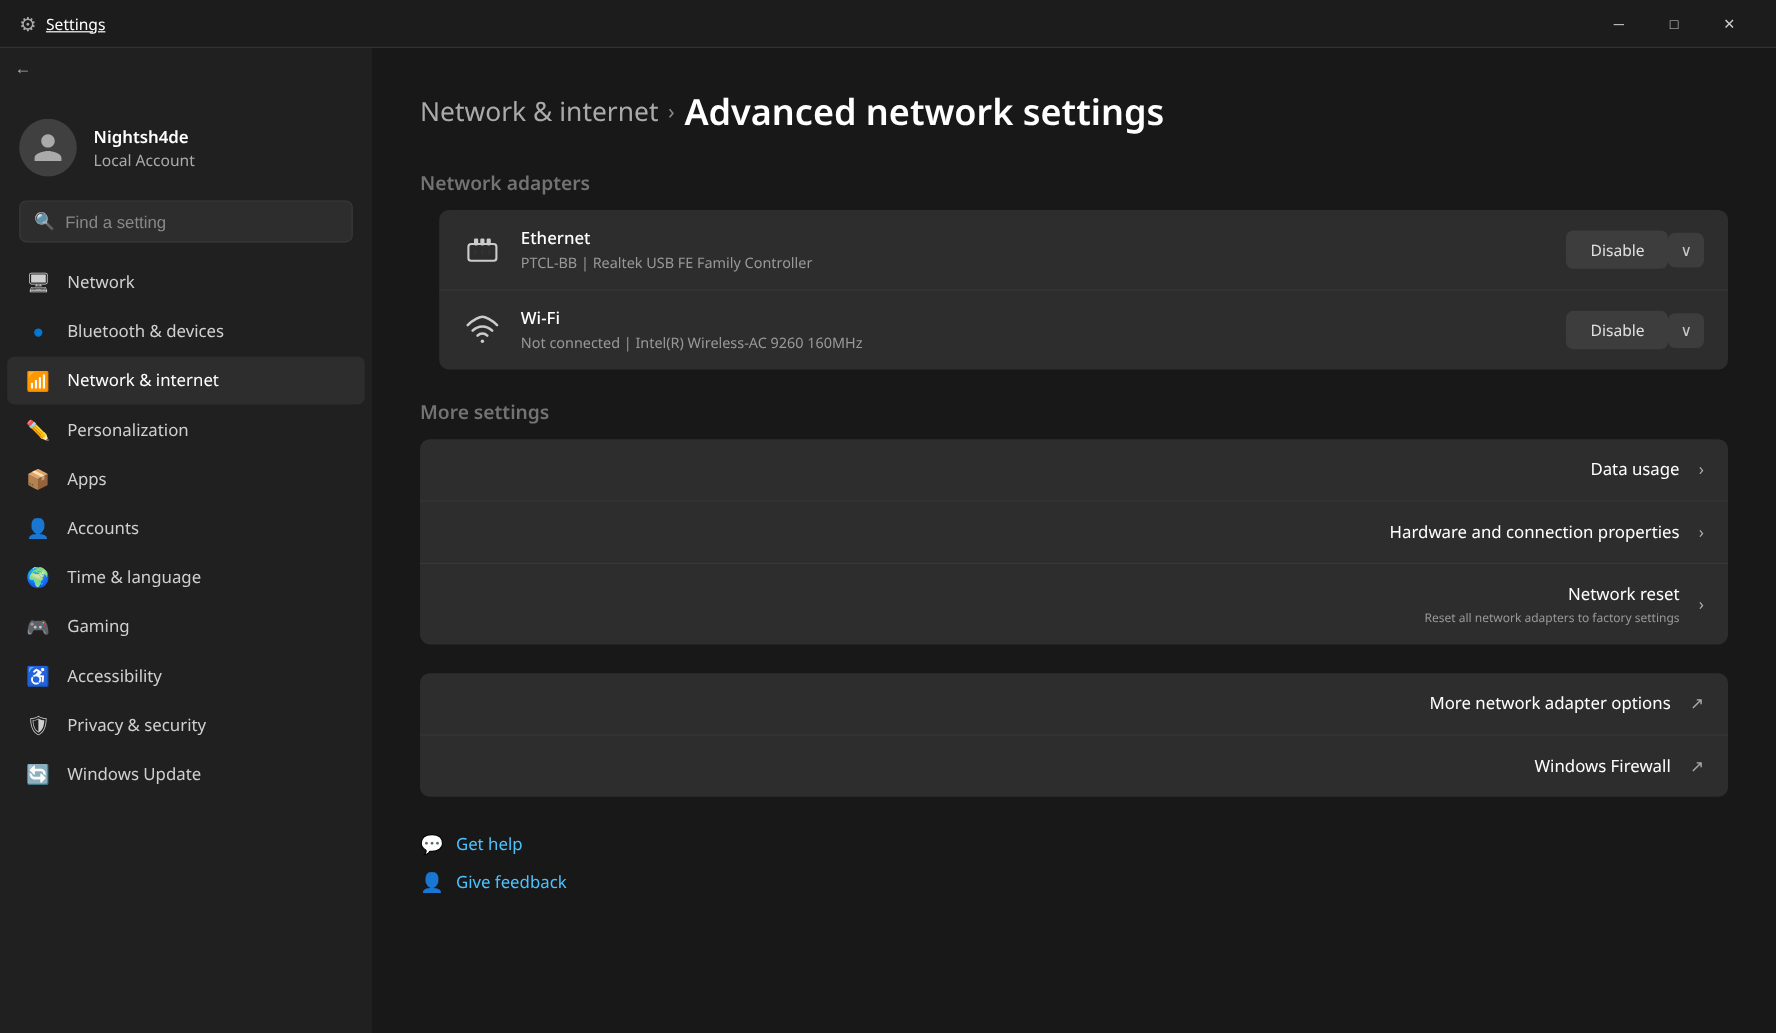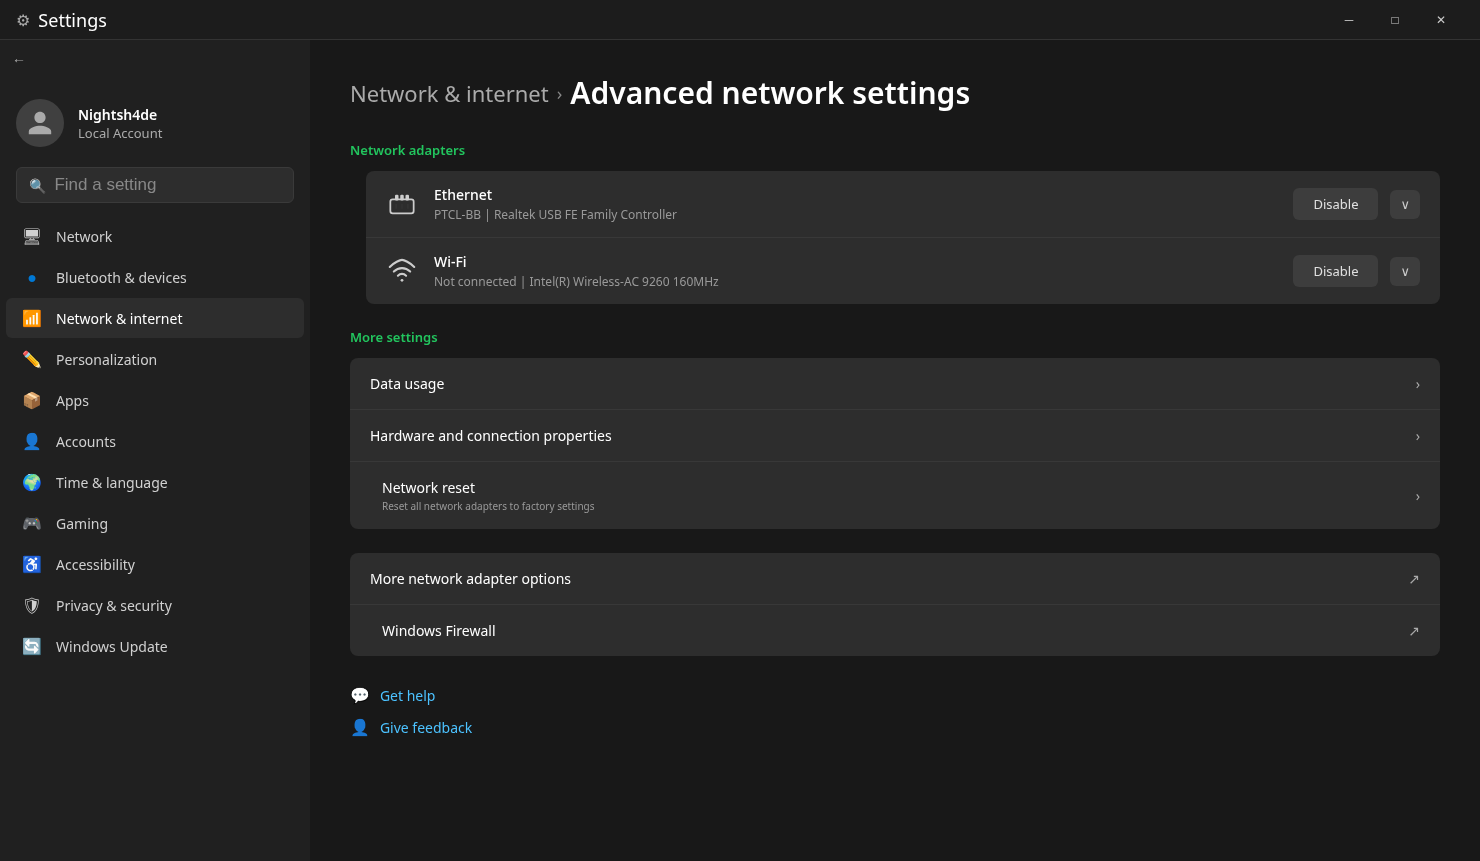--- a/index.html
+++ b/index.html
@@ -16,23 +16,24 @@
     .titlebar {
       background: #1c1c1c;
       height: 40px;
       display: flex;
       align-items: center;
       padding: 0 16px;
       flex-shrink: 0;
       border-bottom: 1px solid #333;
     }
     .titlebar-title {
-      font-size: 18px;
+      font-size: 13px;
       color: #ffffff;
       margin-left: 8px;
+      text-decoration: underline;
     }
     .titlebar-controls {
       margin-left: auto;
       display: flex;
       gap: 0;
     }
     .titlebar-btn {
       width: 46px;
       height: 40px;
       display: flex;
@@ -88,21 +89,21 @@
       display: flex;
       align-items: center;
       padding: 7px 12px;
       gap: 8px;
     }
     .search-box input {
       background: transparent;
       border: none;
       outline: none;
       color: #c4b5fd;
-      font-size: 17px;
+      font-size: 14px;
       flex: 1;
     }
     .search-box input::placeholder { color: #888; }
     .search-icon { color: #888; font-size: 14px; }
     .nav-item {
       display: flex;
       align-items: center;
       padding: 10px 16px;
       gap: 14px;
       cursor: pointer;
@@ -150,23 +151,23 @@
       font-weight: 400;
       cursor: pointer;
     }
     .breadcrumb-sep { font-size: 18px; color: #888; }
     .breadcrumb-current {
       font-size: 30px;
       font-weight: 600;
       color: #fff;
     }
     .section-title {
-      font-size: 13px;
+      font-size: 16px;
       font-weight: 600;
-      color: #22c55e;
+      color: #737373;
       margin-bottom: 12px;
       margin-top: 0;
     }
     .card {
       background: #2d2d2d;
       border-radius: 8px;
       margin-bottom: 4px;
       overflow: hidden;
       margin-left: 16px;
     }
@@ -187,21 +188,21 @@
       flex-shrink: 0;
       color: #ccc;
       font-size: 20px;
     }
     .adapter-info { flex: 1; }
     .adapter-name { font-size: 14px; font-weight: 500; color: #fff; }
     .adapter-sub { font-size: 12px; color: #999; margin-top: 2px; }
     .adapter-actions {
       display: flex;
       align-items: center;
-      gap: 12px;
+      gap: 0;
     }
     .disable-btn {
       background: #3d3d3d;
       border: none;
       border-radius: 6px;
       color: #e0e0e0;
       font-size: 13px;
       padding: 7px 20px;
       cursor: pointer;
       font-family: inherit;
@@ -226,21 +227,21 @@
     }
     .settings-row {
       display: flex;
       align-items: center;
       padding: 16px 20px;
       border-bottom: 1px solid #383838;
       cursor: pointer;
       gap: 16px;
     }
     .settings-row:last-child { border-bottom: none; padding-left: 32px; }
-    .settings-row-content { flex: 1; }
+    .settings-row-content { flex: 1; text-align: right; }
     .settings-row-title { font-size: 14px; color: #fff; }
     .settings-row-sub { font-size: 10px; color: #999; margin-top: 2px; }
     .chevron-right { color: #aaa; font-size: 14px; }
     .external-icon { color: #aaa; font-size: 14px; }
     .bottom-links {
       margin-top: 28px;
       display: flex;
       flex-direction: column;
       gap: 10px;
     }

